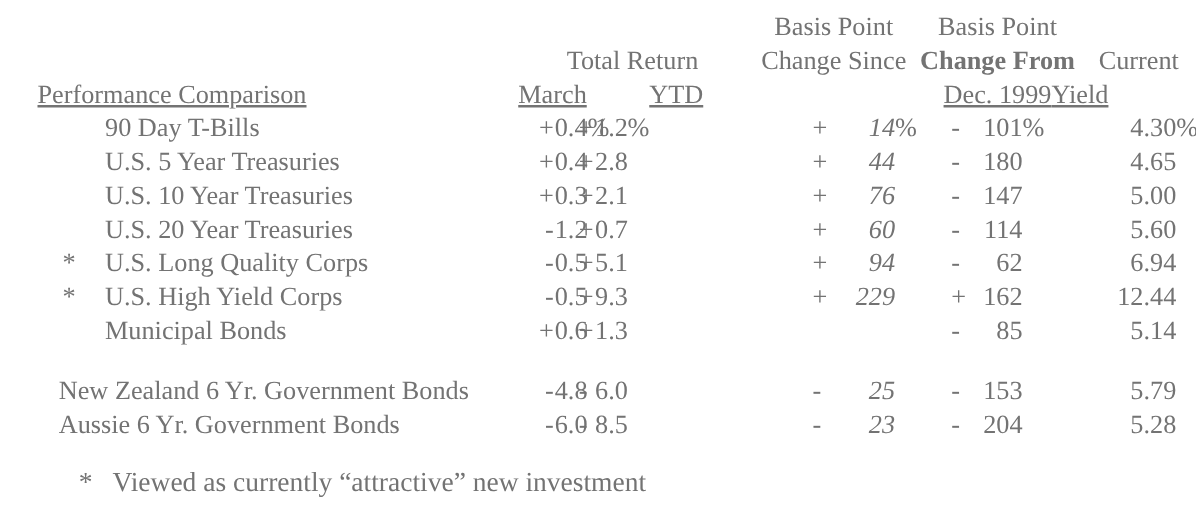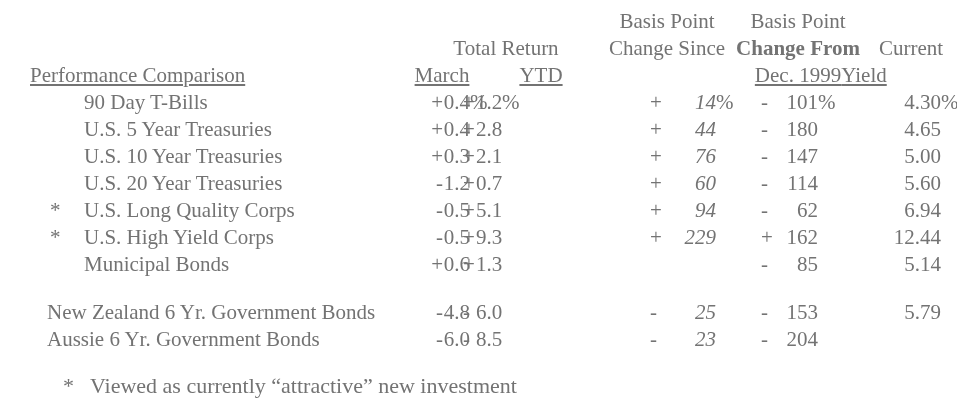--- a/index.html
+++ b/index.html
@@ -148,18 +148,19 @@
         <div class="cell c-sep"><span class="sign">-</span><span class="num">25</span></div>
         <div class="cell c-dec"><span class="sign">-</span><span class="num">153</span></div>
         <div class="cell c-yield"><span class="num">5.79</span></div>
       </div>
       <div class="row" style="top: 326px;">
         <span class="lbl flush">Aussie 6 Yr. Government Bonds</span>
         <div class="cell c-march"><span class="sign">-</span><span class="num">6.0</span></div>
         <div class="cell c-ytd"><span class="sign">-</span><span class="num">8.5</span></div>
         <div class="cell c-sep"><span class="sign">-</span><span class="num">23</span></div>
         <div class="cell c-dec"><span class="sign">-</span><span class="num">204</span></div>
+        <div class="cell c-yield"><span class="num">5.28</span></div>
       </div>
     </div>
 
   <div class="fn fn-star">*</div>
   <div class="fn fn-text">Viewed as currently “attractive” new investment</div>
 </div>
 
 </body></html>

